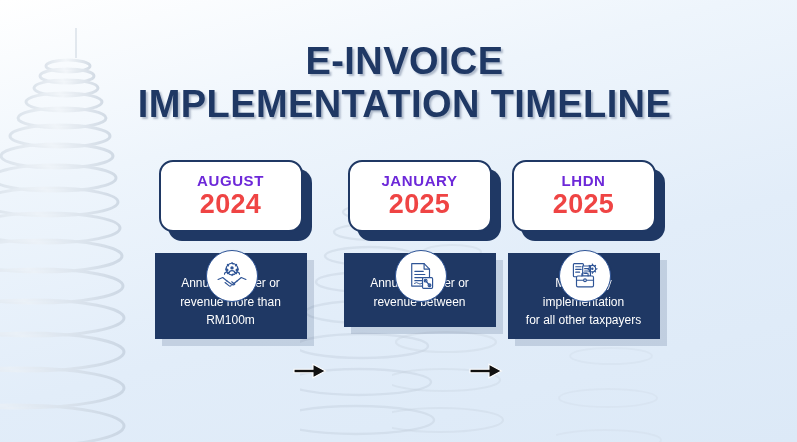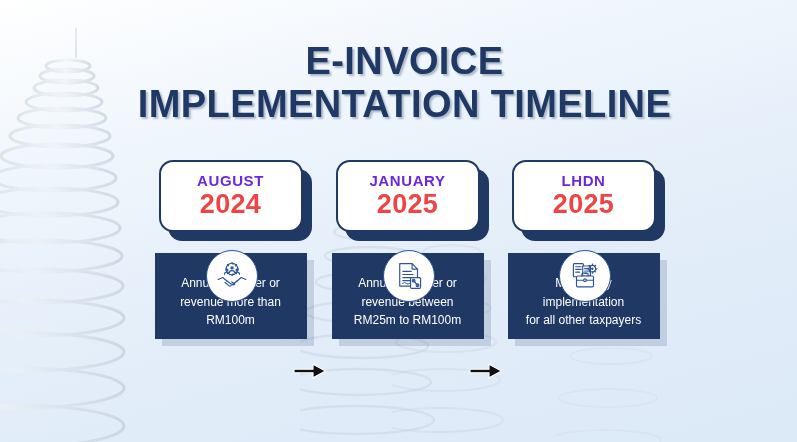--- a/index.html
+++ b/index.html
@@ -101,21 +101,21 @@
     height: 230px;
     z-index: 6;
   }
 
   .col {
     position: absolute;
     width: 175px;
     top: 0;
   }
   .col-0 { left: 143px; }
-  .col-1 { left: 320px; }
+  .col-1 { left: 332px; }
   .col-2 { left: 496px; }
 
   .date-card-wrap {
     position: relative;
     width: 144px;
     height: 72px;
     margin: 0 auto;
   }
   .date-card-shadow {
     position: absolute;
@@ -374,21 +374,20 @@
             <circle cx="28" cy="28" r="1.8"></circle>
             <circle cx="33" cy="34" r="1.8"></circle>
           </g>
         </svg>
       </div>
 
       <div class="info-box-wrap">
         <div class="info-box">
           <span class="ln">Annual turnover  or</span>
           <span class="ln">revenue  between</span>
-          <span class="ln">RM25m to RM100m</span>
         </div>
       </div>
     </div>
 
     <div class="col col-2">
       <div class="date-card-wrap">
         <div class="date-card-shadow"></div>
         <div class="date-card">
           <div class="date-month">LHDN</div>
           <div class="date-year">2025</div>

